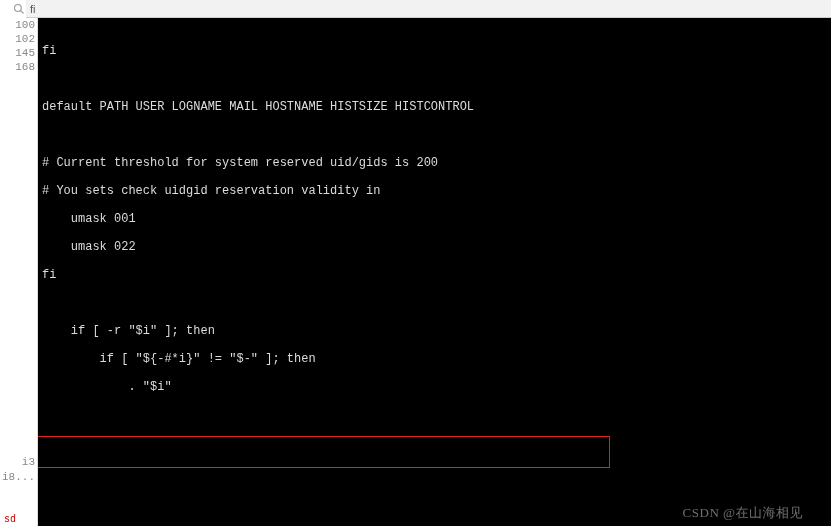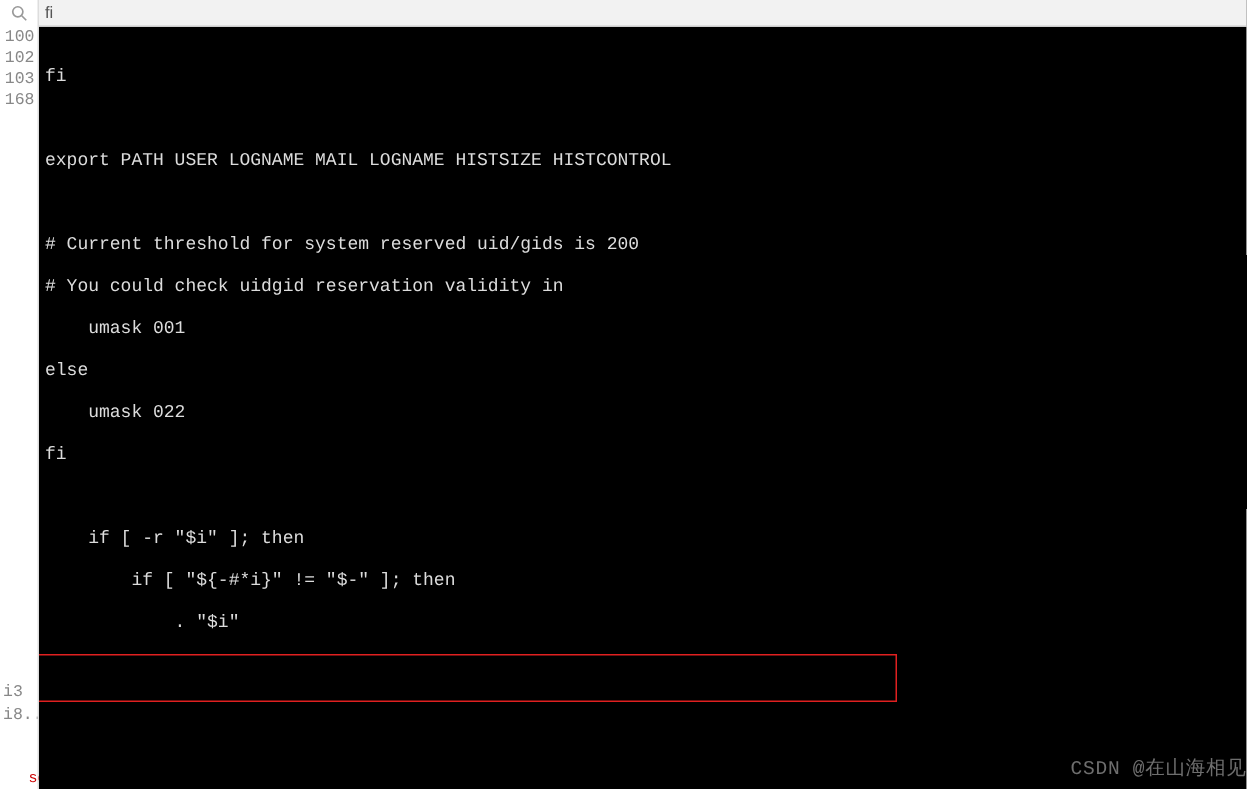--- a/index.html
+++ b/index.html
@@ -9,21 +9,21 @@
     overflow: hidden;
     font-family: "Consolas", "Courier New", monospace;
     background: #fff;
   }
   .wrap {
     display: flex;
     width: 100%;
     height: 100%;
   }
   .gutter {
-    width: 26px;
+    width: 38px;
     flex: 0 0 26px;
     background: #fff;
     border-right: 1px solid #ddd;
     display: flex;
     flex-direction: column;
     font-size: 11px;
     color: #888;
   }
   .gutter .search-icon {
     height: 18px;
@@ -37,28 +37,28 @@
     padding: 0 2px;
     line-height: 14px;
     text-align: right;
   }
   .gutter .spacer {
     flex: 1 1 auto;
   }
   .gutter .ln-bottom {
     padding: 0 2px;
     line-height: 15px;
-    text-align: left;
+    text-align: right;
     overflow: hidden;
     white-space: nowrap;
   }
   .gutter .sd {
     color: #c00;
     font-size: 10px;
-    padding: 1px 19px;
+    padding: 1px 4px;
   }
   .terminal {
     flex: 1 1 auto;
     background: #000;
     color: #dcdcdc;
     font-size: 12px;
     line-height: 14px;
     padding: 2px 4px 4px 4px;
     position: relative;
     white-space: pre;
@@ -86,24 +86,24 @@
     width: 100%;
     color: #555;
   }
   .highlight-box {
     position: absolute;
     border: 1px solid #e02020;
     pointer-events: none;
   }
   .watermark {
     position: absolute;
-    right: 0;
+    right: 28px;
     bottom: 6px;
     color: rgba(200,200,200,0.55);
-    font-family: Liberation Mono, monospace;
+    font-family: Liberation Serif, serif;
     font-size: 13px;
     letter-spacing: 0.5px;
     pointer-events: none;
   }
   .terminal-content {
     margin-top: 0;
   }
 </style>
 </head>
 <body>
@@ -112,43 +112,42 @@
 
   <div class="gutter">
     <div class="search-icon">
       <svg width="12" height="12" viewBox="0 0 16 16">
           <circle cx="6.5" cy="6.5" r="4.5" fill="none" stroke="#999" stroke-width="1.5"></circle>
           <line x1="10" y1="10" x2="14" y2="14" stroke="#999" stroke-width="1.5"></line>
         </svg>
     </div>
     <div class="ln-top">100</div>
     <div class="ln-top">102</div>
-    <div class="ln-top">103</div>
+    <div class="ln-top">145</div>
     <div class="ln-top">168</div>
     <div class="spacer"></div>
     <div class="ln-bottom">i3</div>
     <div class="ln-bottom">i8...</div>
     <div style="height:28px"></div>
     <div class="sd">sd</div>
   </div>
 
   <div class="searchbar">
     <input type="text" value="fi" style="">
   </div>
 
   <div class="terminal">
     <div class="terminal-content">
 <div class="line">fi</div>
 <div class="line"></div>
-<div class="line">export PATH USER LOGNAME MAIL LOGNAME HISTSIZE HISTCONTROL</div>
+<div class="line">default PATH USER LOGNAME MAIL HOSTNAME HISTSIZE HISTCONTROL</div>
 <div class="line"></div>
 <div class="line"># Current threshold for system reserved uid/gids is 200</div>
-<div class="line"># You could check uidgid reservation validity in</div>
+<div class="line"># You sets check uidgid reservation validity in</div>
 <div class="line">    umask 001</div>
-<div class="line">else</div>
 <div class="line">    umask 022</div>
 <div class="line">fi</div>
 <div class="line"></div>
 <div class="line">    if [ -r "$i" ]; then</div>
 <div class="line">        if [ "${-#*i}" != "$-" ]; then</div>
 <div class="line">            . "$i"</div>
 
 
 
 

